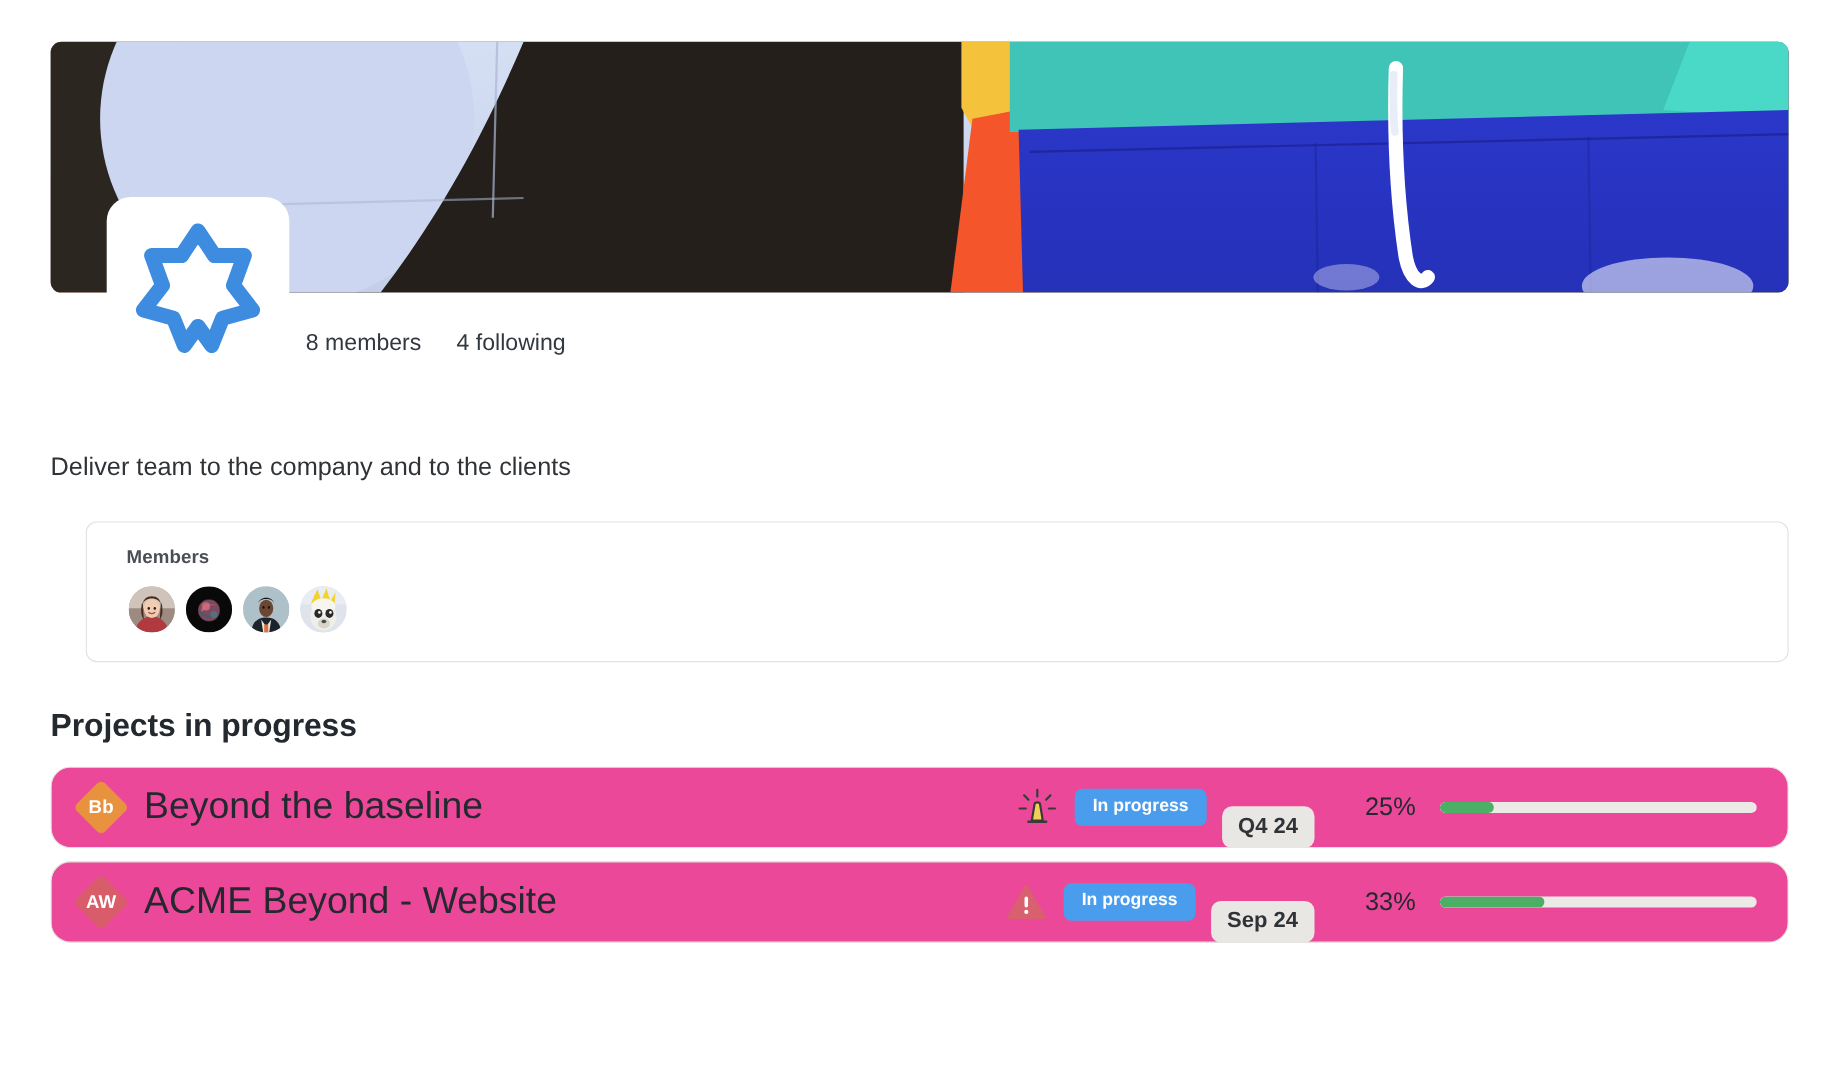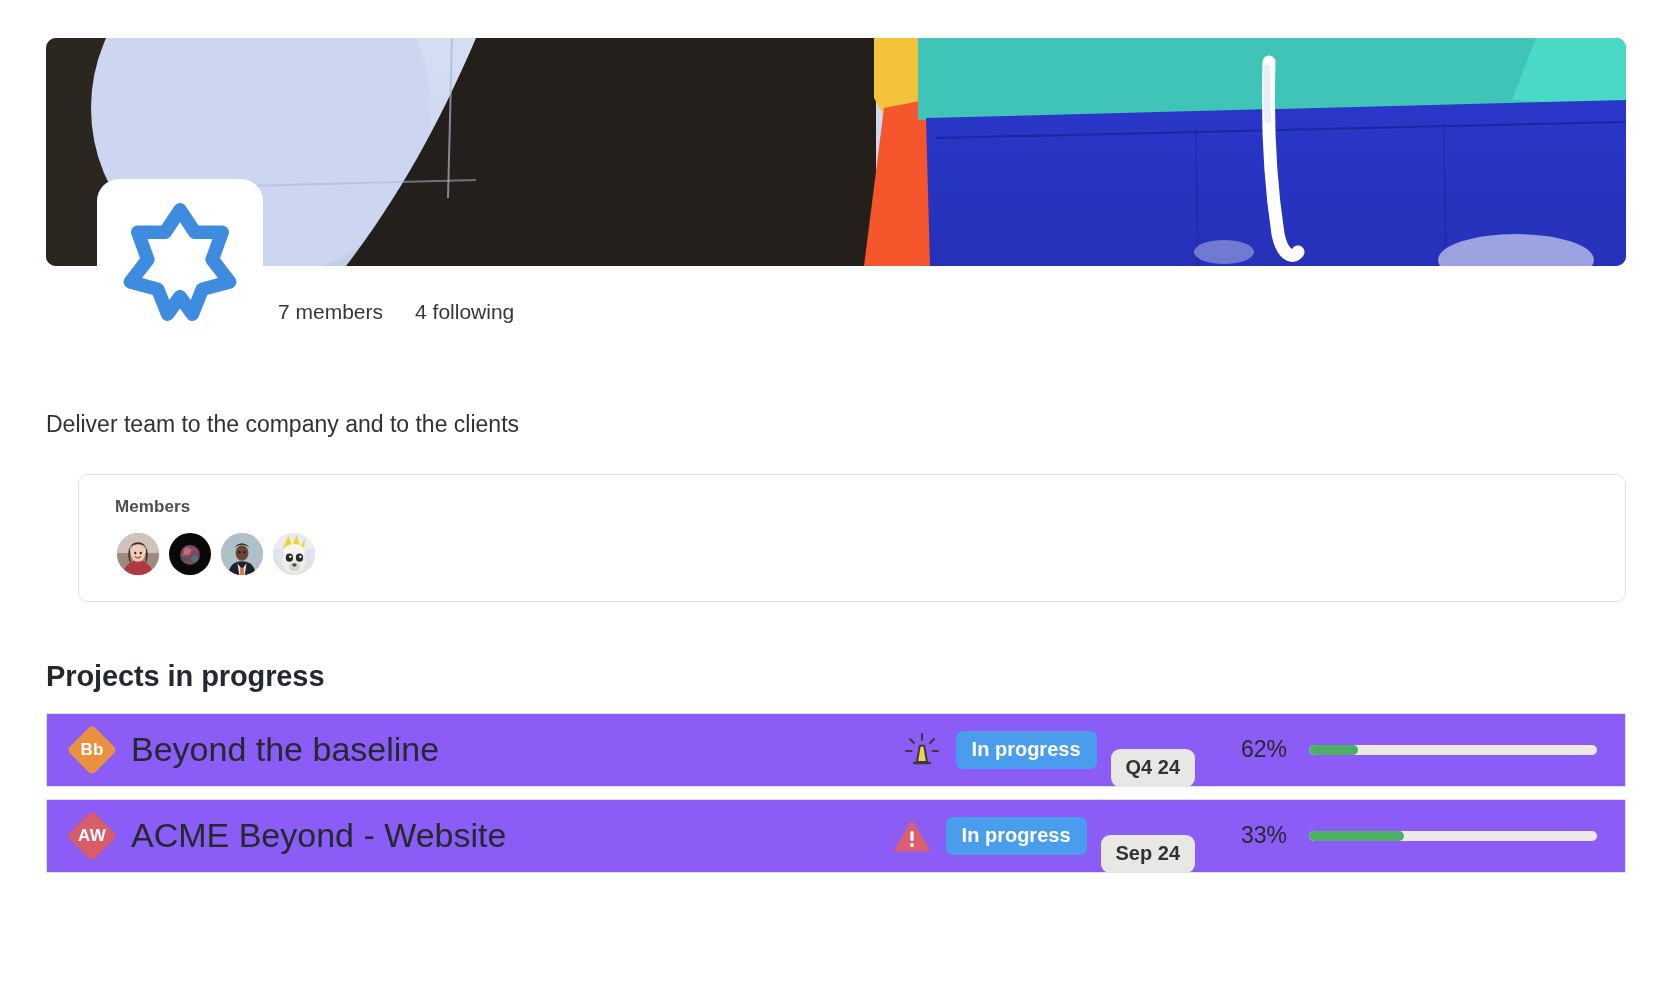--- a/index.html
+++ b/index.html
@@ -121,38 +121,38 @@
     overflow: hidden;
     flex: none;
     background: #dcdcdc;
     position: relative;
     border: 2px solid #fff;
   }
   .avatar svg { display: block; width: 100%; height: 100%; }
 
   
   .section-heading {
-    margin-top: 58px;
+    margin-top: 42px;
     font-size: 29px;
     font-weight: 700;
     color: #24292f;
     letter-spacing: -0.1px;
   }
 
   
   .project-list { margin-top: 20px; display: flex; flex-direction: column; gap: 12px; }
 
   .project-row {
     border: 1px solid #e3e1dd;
-    border-radius: 0;
+    border-radius: 18px;
     height: 74px;
     display: flex;
     align-items: center;
     padding: 0 28px 0 22px;
-    background: #8b5cf6;
+    background: #ec4899;
   }
 
   .proj-left {
     display: flex;
     align-items: center;
     gap: 16px;
     flex: 1 1 auto;
     min-width: 0;
   }
 
@@ -200,21 +200,21 @@
     display: flex;
     align-items: center;
     justify-content: center;
     margin-right: 12px;
   }
   .alert-icon svg { display: block; }
 
   .status-badge {
     background: #4a9ded;
     color: #ffffff;
-    font-size: 20px;
+    font-size: 16px;
     font-weight: 700;
     padding: 7px 16px 8px 16px;
     border-radius: 7px;
     white-space: nowrap;
     line-height: 1.15;
   }
 
   .date-badge {
     background: #e9e7e3;
     color: #2f3337;
@@ -307,21 +307,21 @@
 
     <div class="logo-tile">
       <svg viewBox="0 0 100 100">
         <path d="M50 8 L62 26 L84 26 L76 48 L90 66 L68 72 L60 92 L50 78 L40 92 L32 72 L10 66 L24 48 L16 26 L38 26 Z" fill="none" stroke="#3d8ce0" stroke-width="11" stroke-linejoin="round" stroke-linecap="round"></path>
       </svg>
     </div>
   </div>
 
   <div class="title-row">
     <div class="counts">
-      <span>7 members</span>
+      <span>8 members</span>
       <span>4 following</span>
     </div>
   </div>
 
   <div class="description">Deliver team to the company and to the clients</div>
 
   <div class="members-card">
     <div class="members-label">Members</div>
     <div class="avatar-row">
 
@@ -407,21 +407,21 @@
               <line x1="31" y1="7" x2="27" y2="11"></line>
               <line x1="3" y1="19" x2="8.5" y2="19"></line>
               <line x1="35" y1="19" x2="29.5" y2="19"></line>
             </g>
             <path d="M14 30 L16.5 15 C16.8 13 21.2 13 21.5 15 L24 30 Z" fill="#f2cf56" stroke="#3a3a3a" stroke-width="2" stroke-linejoin="round"></path>
             <line x1="11" y1="31" x2="27" y2="31" stroke="#3a3a3a" stroke-width="2.4" stroke-linecap="round"></line>
           </svg>
         </div>
         <div class="status-badge" style="background:#4a9ded">In progress</div>
         <div class="date-badge">Q4 24</div>
-        <div class="pct">62%</div>
+        <div class="pct">25%</div>
         <div class="bar-track">
           <div class="bar-fill" style="width:17%;background:#4caf66"></div>
         </div>
       </div>
     </div>
 
     <div class="project-row">
       <div class="proj-left">
         <div class="diamond">
           <div class="shape" style="background:#d95c6a"></div>

